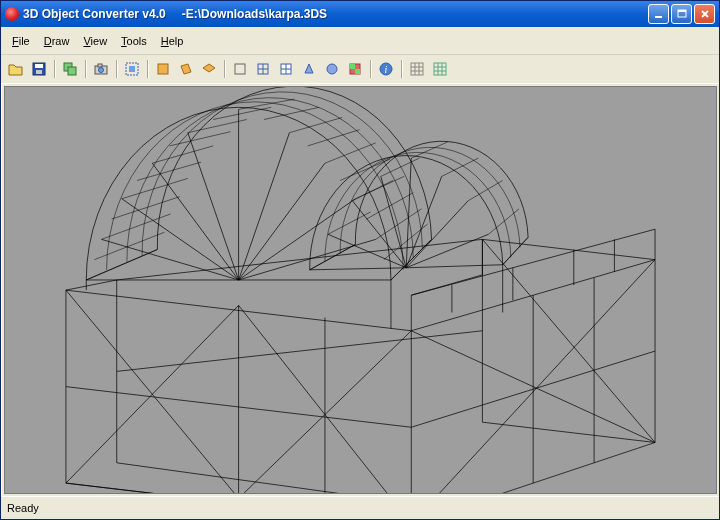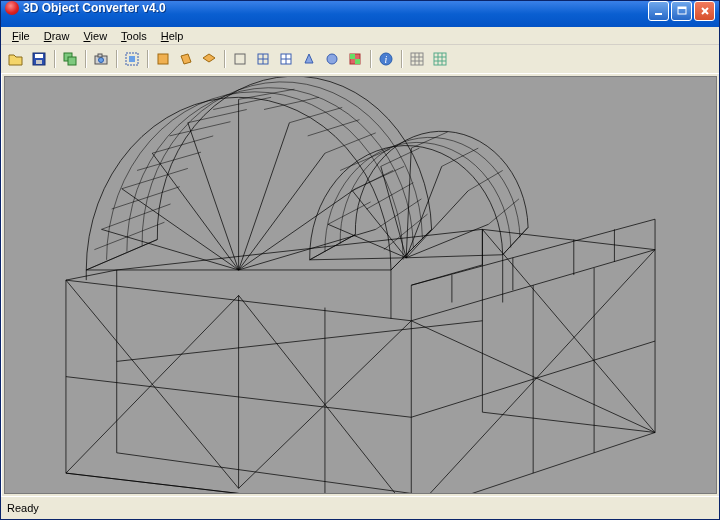--- a/index.html
+++ b/index.html
@@ -1,46 +1,47 @@
 <!DOCTYPE html>
 <html><head>
 <meta charset="utf-8">
 <style>
   * { box-sizing: border-box; margin: 0; padding: 0; }
   html, body { width: 720px; height: 520px; font-family: Tahoma, sans-serif; font-size: 11px; overflow: hidden; }
   .window { width: 720px; height: 520px; display: flex; flex-direction: column; border: 1px solid #0a246a; background: #ece9d8; }
-  .titlebar { height: 26px; background: linear-gradient(to bottom, #3a80e8 0%, #0a5fd1 50%, #0353c6 100%); display: flex; align-items: flex-start; color: #fff; padding: 0 4px; }
+  .titlebar { height: 26px; background: linear-gradient(to bottom, #3a80e8 0%, #0a5fd1 50%, #0353c6 100%); display: flex; align-items: center; color: #fff; padding: 0 4px; }
   .titlebar .app-icon { width: 14px; height: 14px; background: radial-gradient(circle at 40% 35%, #ff8a8a 0%, #d22 55%, #a11 100%); border-radius: 50%; margin-right: 4px; }
   .titlebar .title-text { flex: 0 0 auto; font-weight: bold; font-size: 12px; text-shadow: 1px 1px 0 #063a8a; }
   .titlebar .title-path { margin-left: 16px; font-weight: bold; font-size: 12px; text-shadow: 1px 1px 0 #063a8a; }
   .titlebar .spacer { flex: 1; }
   .winbtns { display: flex; gap: 2px; }
   .winbtn { width: 21px; height: 20px; border: 1px solid #fff; border-radius: 3px; background: linear-gradient(to bottom, #6fa7ec, #2768c7); display: flex; align-items: center; justify-content: center; color: #fff; font-size: 11px; font-weight: bold; cursor: default; }
   .winbtn.close { background: linear-gradient(to bottom, #f17b5e, #d64f2c); }
   .winbtn svg { pointer-events: none; }
-  .menubar { height: 18px; display: flex; align-items: center; padding: 0 4px; background: #ece9d8; border-bottom: 1px solid #d4d0c8; }
+  .menubar { height: 28px; display: flex; align-items: center; padding: 0 4px; background: #ece9d8; border-bottom: 1px solid #d4d0c8; }
   .menu-item { padding: 2px 7px; cursor: default; }
   .menu-item u { text-decoration: underline; }
   .toolbar { height: 28px; display: flex; align-items: center; padding: 2px 4px; background: #ece9d8; gap: 1px; }
   .tbtn { width: 22px; height: 22px; display: flex; align-items: center; justify-content: center; border: 1px solid transparent; cursor: default; }
   .tsep { width: 7px; height: 22px; display: flex; align-items: center; justify-content: center; }
   .tsep::before { content: ""; width: 1px; height: 18px; background: #aca899; box-shadow: 1px 0 0 #fff; }
   .viewport-wrap { flex: 1; border-top: 1px solid #fff; border-left: 1px solid #fff; padding: 2px; background: #ece9d8; display:flex; }
   .viewport { flex:1; background: #9e9e9e; border: 1px solid #7a7a7a; position: relative; overflow: hidden; }
   .viewport svg { position:absolute; inset:0; }
   .statusbar { height: 20px; border-top: 1px solid #fff; background: #ece9d8; display:flex; align-items:center; padding: 11px 6px; }
 </style>
 </head>
 <body>
 
 <div class="window">
 
   <div class="titlebar">
     <div class="app-icon"></div>
     <div class="title-text">3D Object Converter v4.0</div>
+    <div class="title-path">-E:\Downloads\karpa.3DS</div>
     <div class="spacer"></div>
     <div class="winbtns">
       <div class="winbtn">
           <svg width="10" height="10">
             <rect x="1" y="7" width="7" height="2" fill="#fff"></rect>
           </svg>
         </div>
       <div class="winbtn">
           <svg width="10" height="10">
             <rect x="1" y="1" width="8" height="7" fill="none" stroke="#fff" stroke-width="1"></rect>

